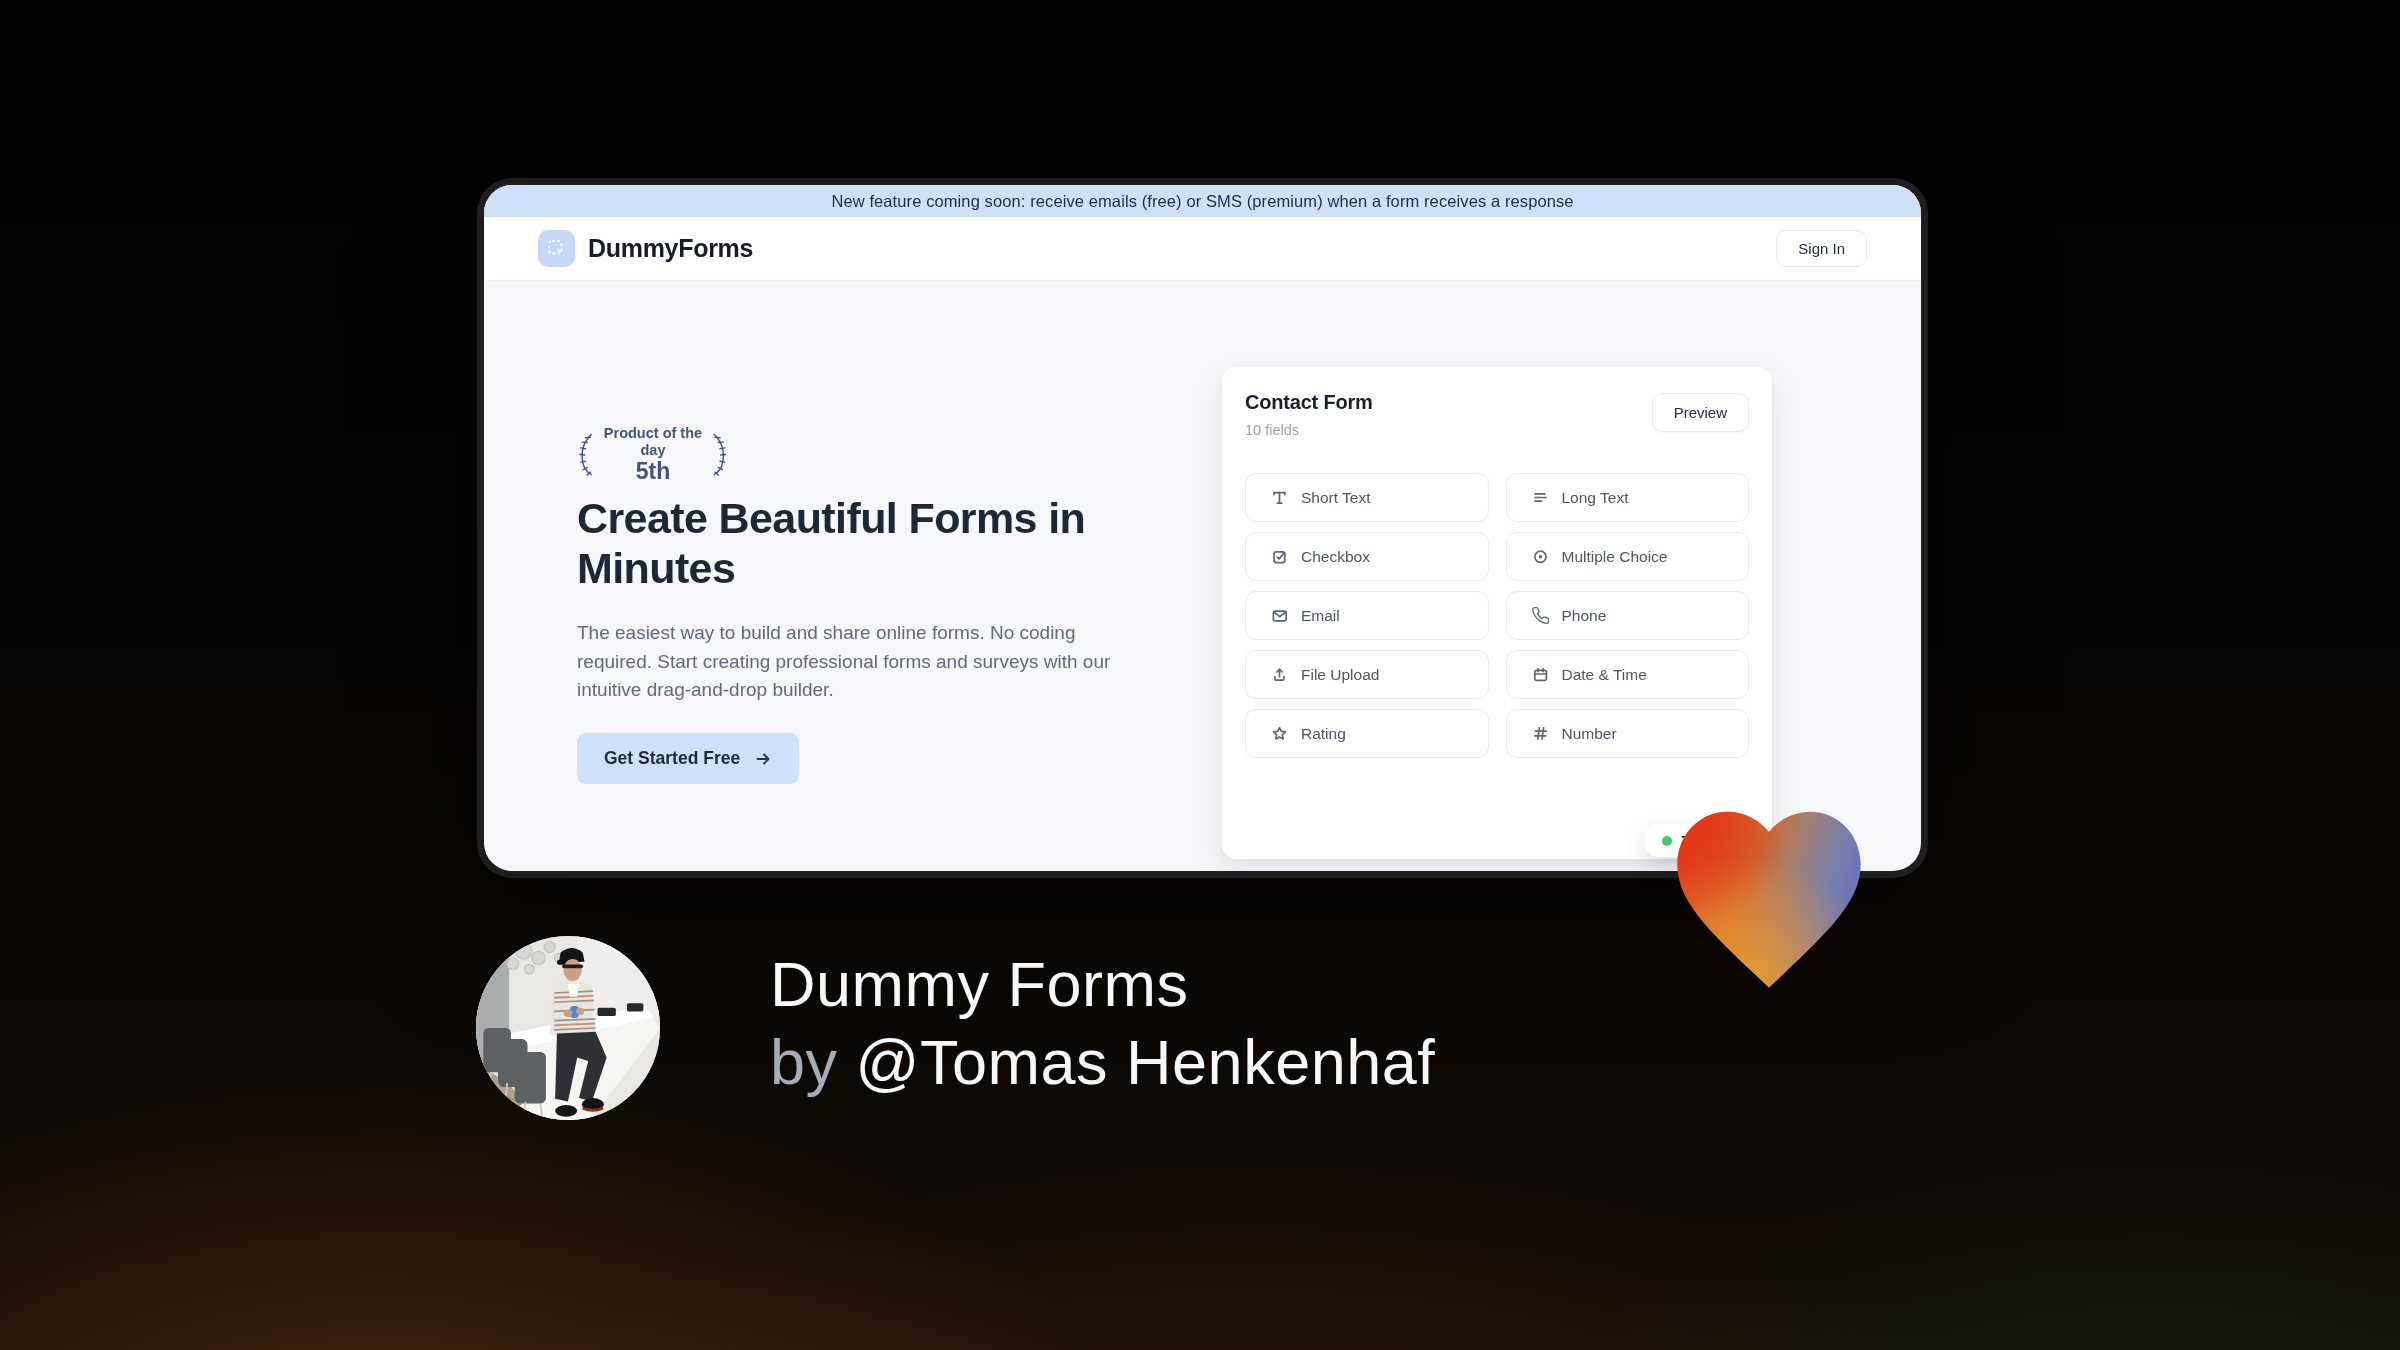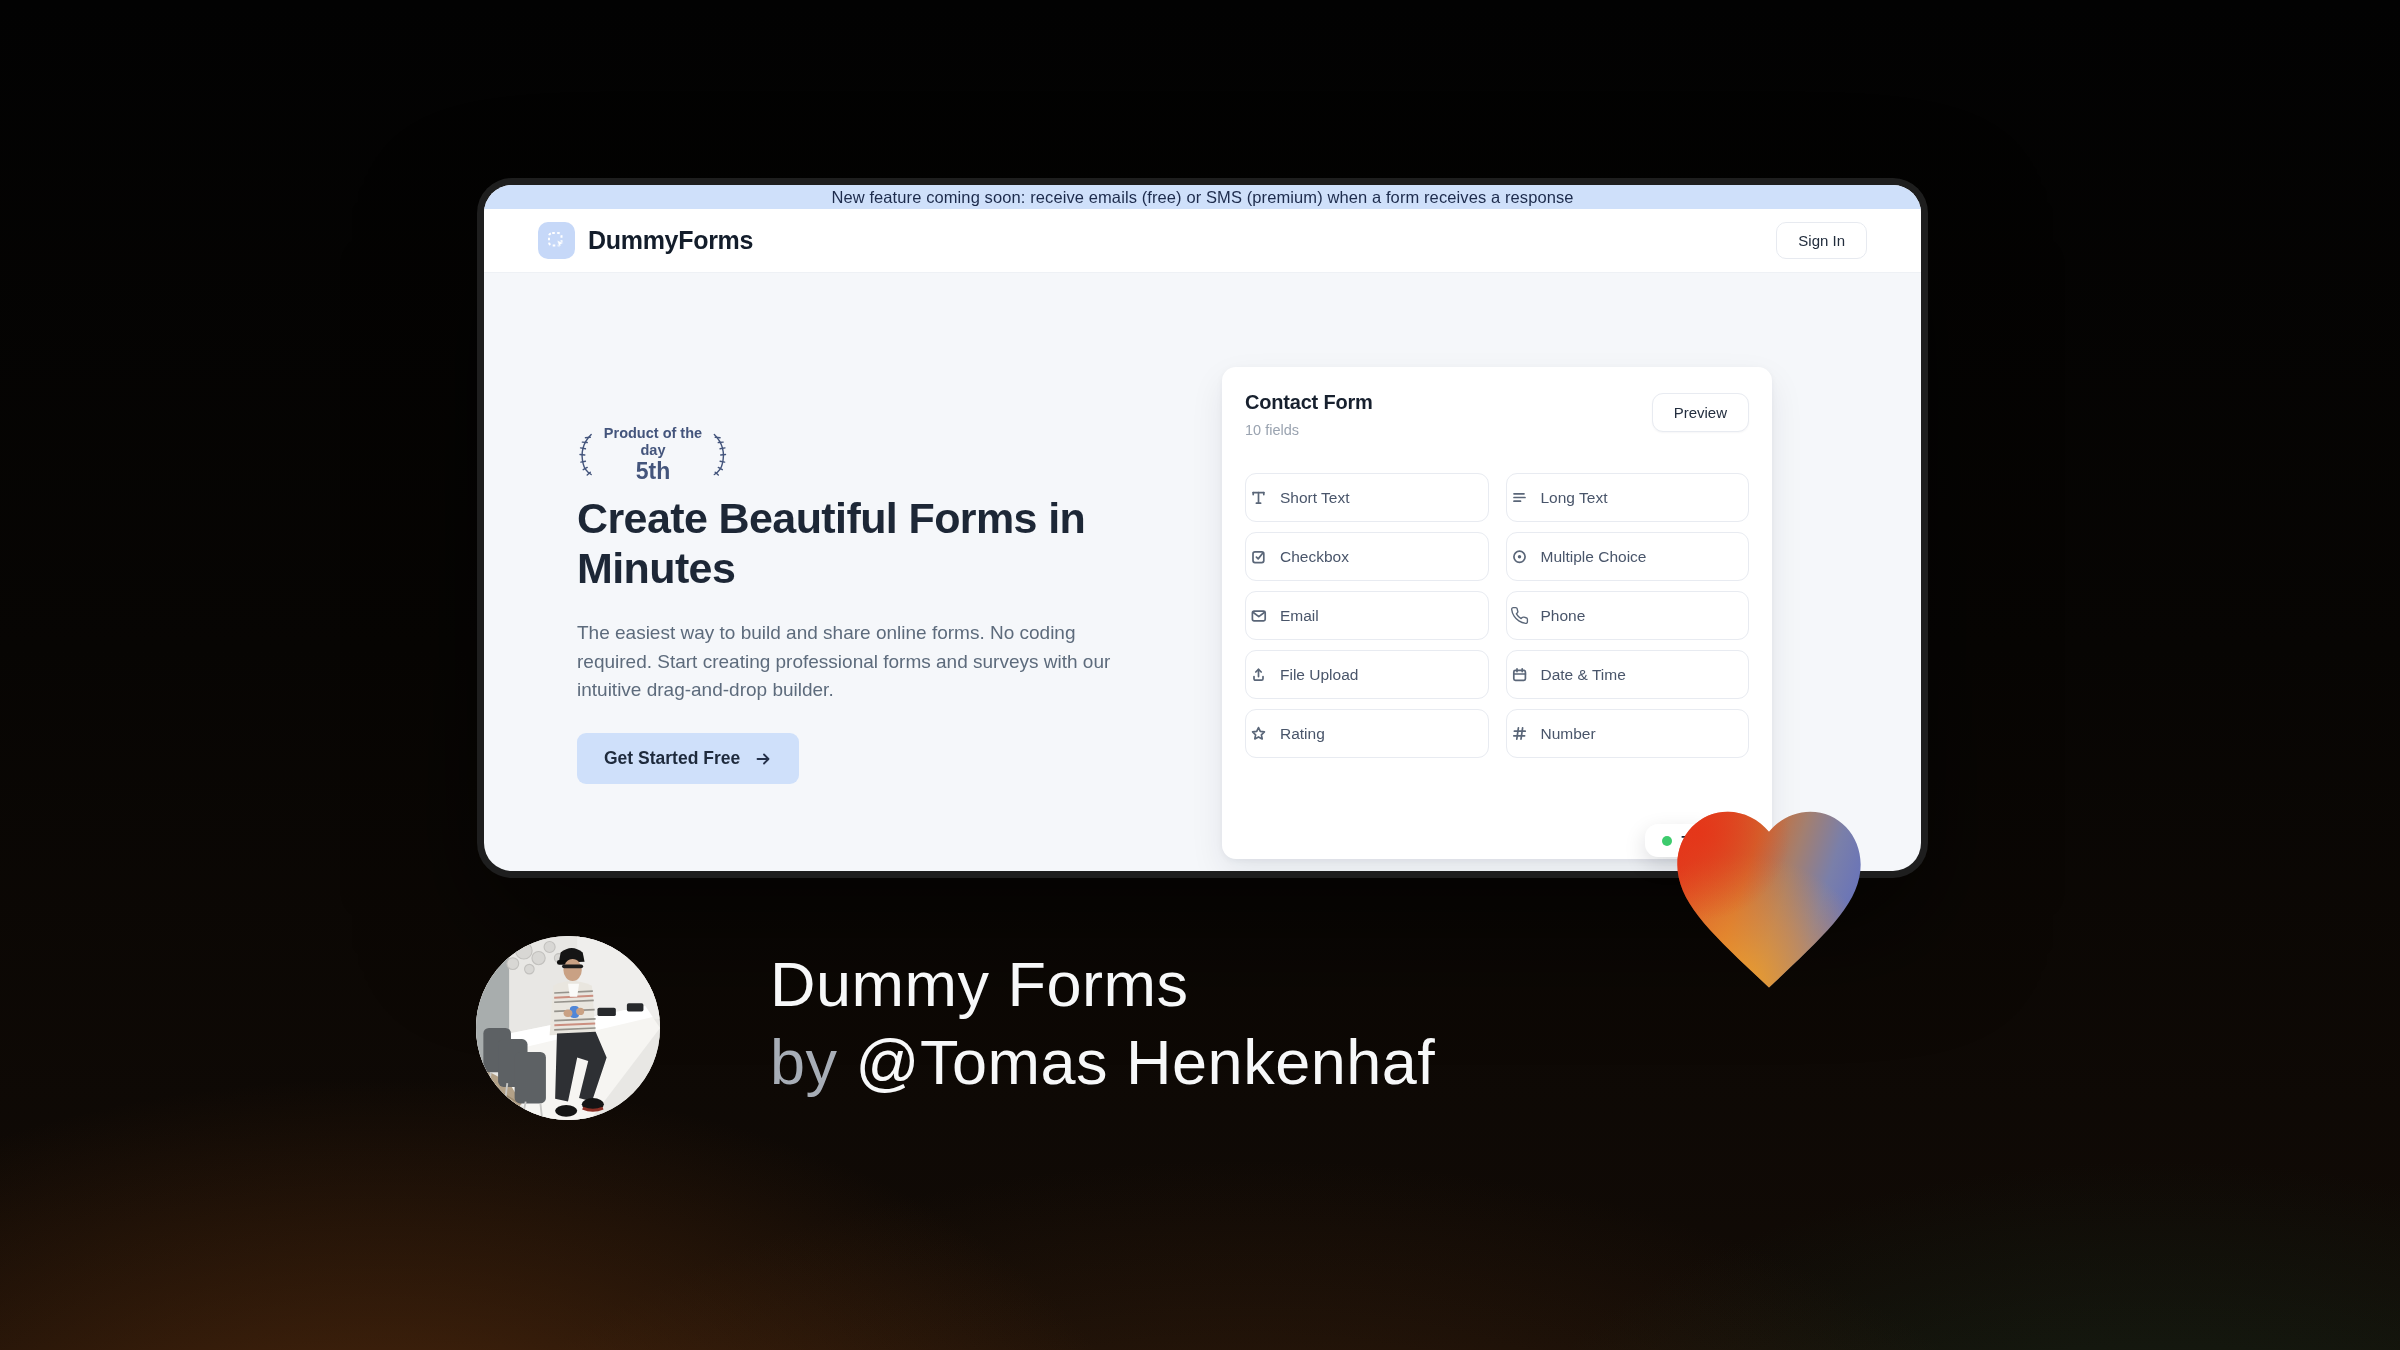--- a/index.html
+++ b/index.html
@@ -15,21 +15,21 @@
       linear-gradient(180deg, #020202 0%, #070503 48%, #120b06 100%);
   }
 
   
   .window {
     position:absolute; left:484px; top:185px; width:1437px; height:686px;
     background:#f5f7fa; border-radius:28px; overflow:hidden;
     box-shadow:0 0 0 7px #1e1e1e, 0 50px 120px rgba(0,0,0,.65);
   }
   .banner {
-    height:24px; background:#cfe0fa; display:flex; align-items:center; justify-content:center;
+    height:32px; background:#cfe0fa; display:flex; align-items:center; justify-content:center;
     color:#1d2b4c; font-size:16.5px; font-weight:500; letter-spacing:.1px;
   }
   .app-header {
     height:64px; background:#ffffff; display:flex; align-items:center;
     padding:0 54px; border-bottom:1px solid #eef1f5;
   }
   .logo-tile {
     width:37px; height:37px; border-radius:10px; background:#c6d8f8;
     display:flex; align-items:center; justify-content:center; margin-right:13px;
   }
@@ -82,21 +82,21 @@
     padding:10px 21px; font-size:15px; font-weight:400; color:#232e3f; cursor:pointer;
     box-shadow:0 1px 2px rgba(18,28,52,.04);
     font-family:"Liberation Sans", sans-serif;
   }
   .field-grid {
     margin-top:24px; display:grid; grid-template-columns:1fr 1fr;
     column-gap:17px; row-gap:10px;
   }
   .field-btn {
     height:49px; background:#fff; border:1.3px solid #e8ebf1; border-radius:11px;
-    display:flex; align-items:center; gap:12px; padding:0 3px;
+    display:flex; align-items:center; gap:12px; padding:0 24px;
     font-size:15.5px; font-weight:500; color:#49556a; cursor:grab;
     font-family:"Liberation Sans", sans-serif;
   }
   .field-btn svg { flex:0 0 auto; }
   .dropzone {
     margin-top:25px; height:49px; border:1.5px dashed #d8dee8; border-radius:10px;
     background:#fafbfd; display:flex; align-items:center; justify-content:center;
     font-size:15.5px; color:#97a0ad;
   }
 

